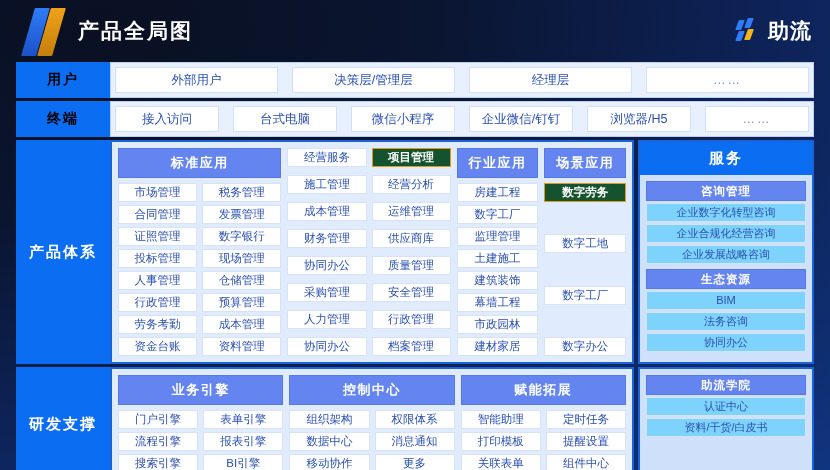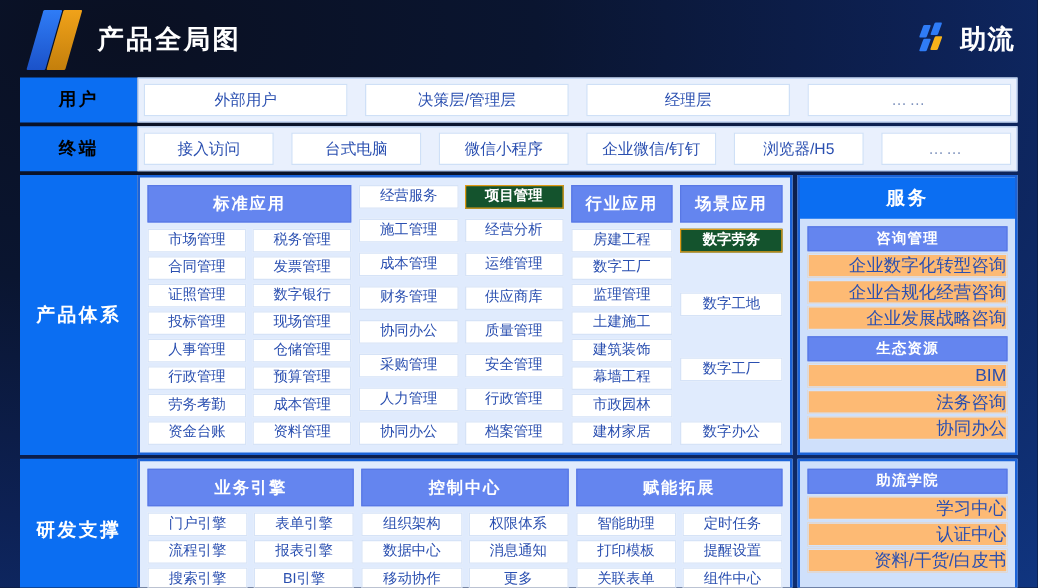--- a/index.html
+++ b/index.html
@@ -84,22 +84,22 @@
     background:#0b6ef2;color:#fff;text-align:center;font-size:15px;font-weight:bold;
     letter-spacing:2px;padding:7px 0;
   }
   .service-body{padding:6px;display:flex;flex-direction:column;gap:5px;flex:1;}
   .svc-group{display:flex;flex-direction:column;gap:2px;}
   .svc-head{
     background:#6485ef;color:#fff;text-align:center;font-size:11.5px;font-weight:bold;
     letter-spacing:1px;height:18px;line-height:18px;border:1px solid #5878e5;
   }
   .svc-item{
-    background:#fdba74;border:1px solid #d6e3f7;color:#2a4fb0;
-    font-size:14px;text-align:right;height:17px;line-height:17px;
+    background:#7dd3fc;border:1px solid #d6e3f7;color:#2a4fb0;
+    font-size:11px;text-align:center;height:17px;line-height:17px;
   }
 
   
   .rnd{display:flex;margin:0 16px 3px 16px;}
   .rnd-label{
     width:94px;flex:0 0 94px;background:#0b6ef2;color:#fff;
     display:flex;align-items:center;justify-content:center;
     font-size:15px;font-weight:bold;letter-spacing:2px;
   }
   .rnd-body{flex:1;display:flex;gap:4px;}
@@ -304,21 +304,20 @@
                 <div class="item">提醒设置</div>
                 <div class="item">组件中心</div>
               </div>
             </div>
           </div>
         </div>
       <div class="rnd-spacer">
         <div class="svc-body" id="service-body-lower">
             <div class="svc-group">
               <div class="svc-head">助流学院</div>
-              <div class="svc-item">学习中心</div>
               <div class="svc-item">认证中心</div>
               <div class="svc-item">资料/干货/白皮书</div>
             </div>
           </div>
       </div>
     </div>
   </div>
 
 </div>
 

